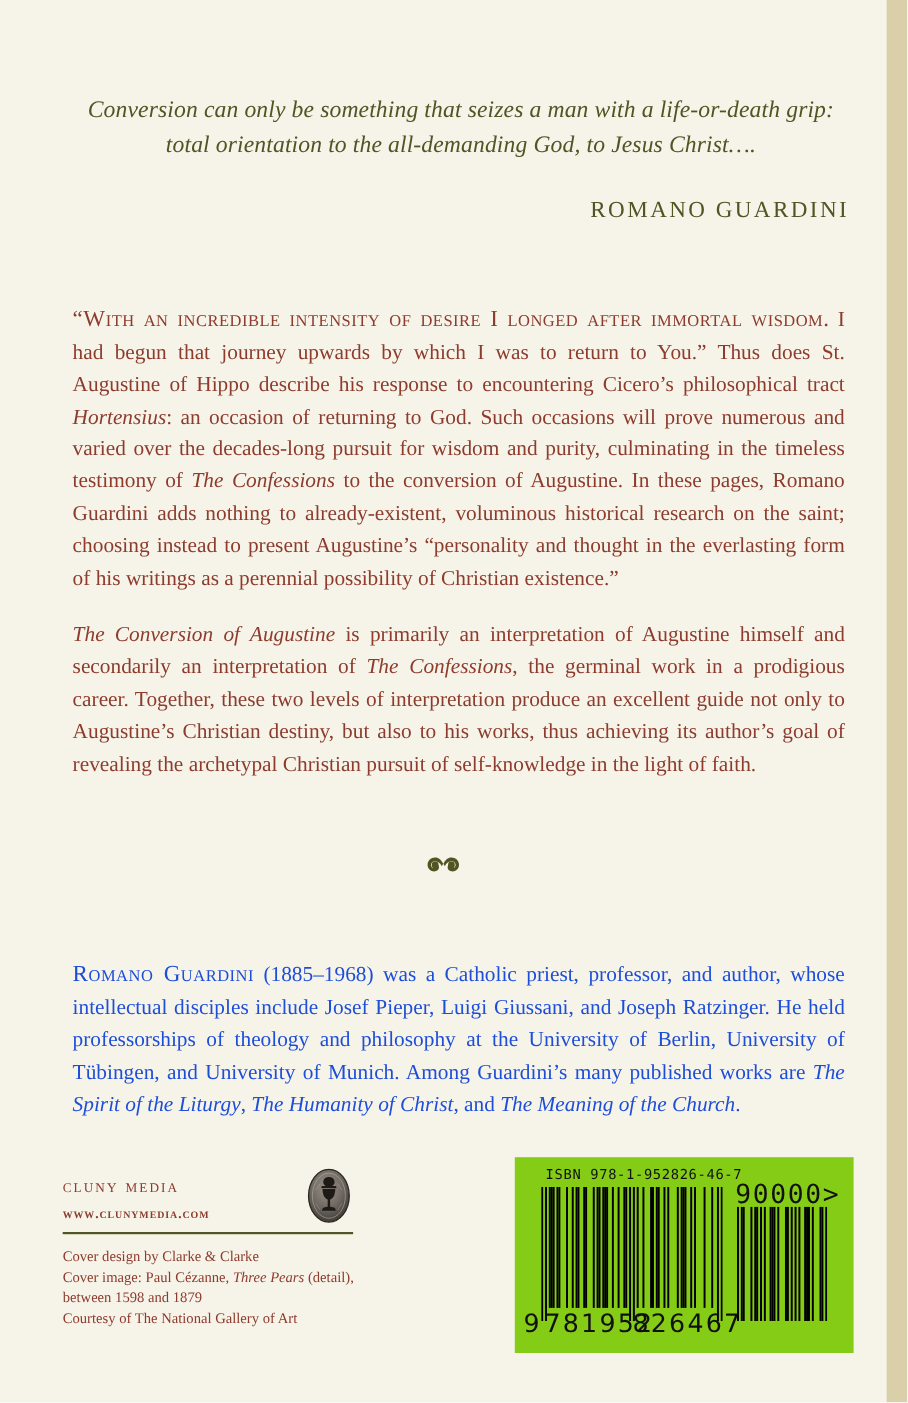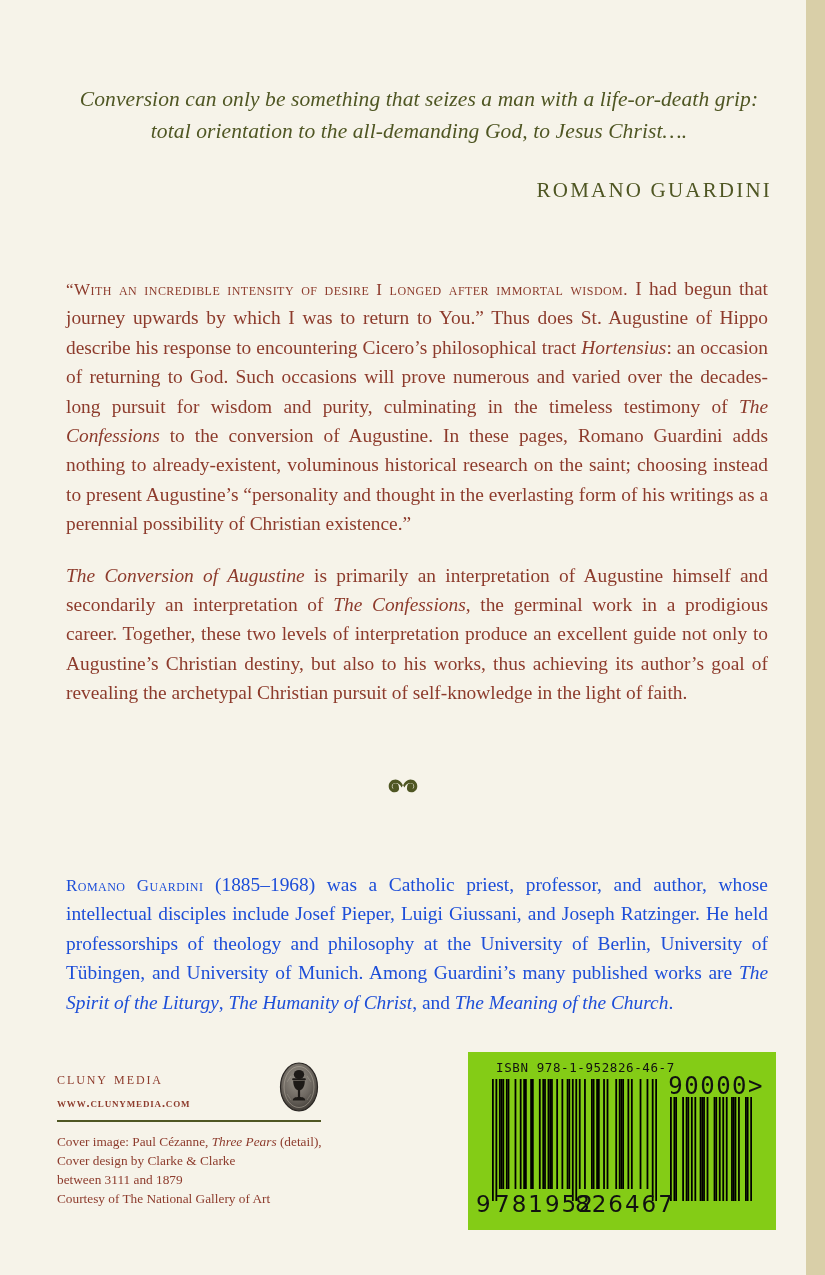--- a/index.html
+++ b/index.html
@@ -76,21 +76,21 @@
     font-size: 19.4px;
     line-height: 1.515;
     text-align: justify;
     text-justify: inter-word;
     color: #8d3b2c;
   }
   .blurb p:last-child { margin-bottom: 0; }
   .blurb i, .blurb em { font-style: italic; }
   .smallcaps {
     font-variant: small-caps;
-    font-size: 17px;
+    font-size: 21px;
     letter-spacing: 0.45px;
   }
 
   
   .ornament {
     position: absolute;
     left: 0;
     top: 772px;
     width: 806px;
     text-align: center;
@@ -249,23 +249,23 @@
 
     <div class="bio">
       <p><span class="smallcaps">Romano Guardini</span><span> (1885–1968) was a Catholic priest, professor, and author, whose intellectual disciples include Josef Pieper, Luigi Giussani, and Joseph Ratzinger. He held professorships of theology and philosophy at the University of Berlin, University of Tübingen, and University of Munich. Among Guardini’s many published works are </span><i>The Spirit of the Liturgy</i><span>, </span><i>The Humanity of Christ</i><span>, and </span><i>The Meaning of the Church</i><span>.</span></p>
     </div>
 
     <div class="imprint">
       <div class="imprint-name">CLUNY MEDIA</div>
       <div class="imprint-url">WWW.CLUNYMEDIA.COM</div>
       <div class="imprint-rule"></div>
       <div class="credits">
+        <div class="line">Cover design by Clarke &amp; Clarke</div>
         <div class="line"><span>Cover image: Paul Cézanne, </span><i>Three Pears</i><span> (detail),</span></div>
-        <div class="line">Cover design by Clarke &amp; Clarke</div>
-        <div class="line">between 3111 and 1879</div>
+        <div class="line">between 1598 and 1879</div>
         <div class="line">Courtesy of The National Gallery of Art</div>
       </div>
     </div>
 
     <div class="seal">
       <svg width="40" height="50" viewBox="0 0 40 50">
         <defs>
           <radialGradient id="sealg" cx="45%" cy="35%" r="72%">
             <stop offset="0%" stop-color="#9a948a"></stop>
             <stop offset="55%" stop-color="#6d6760"></stop>

